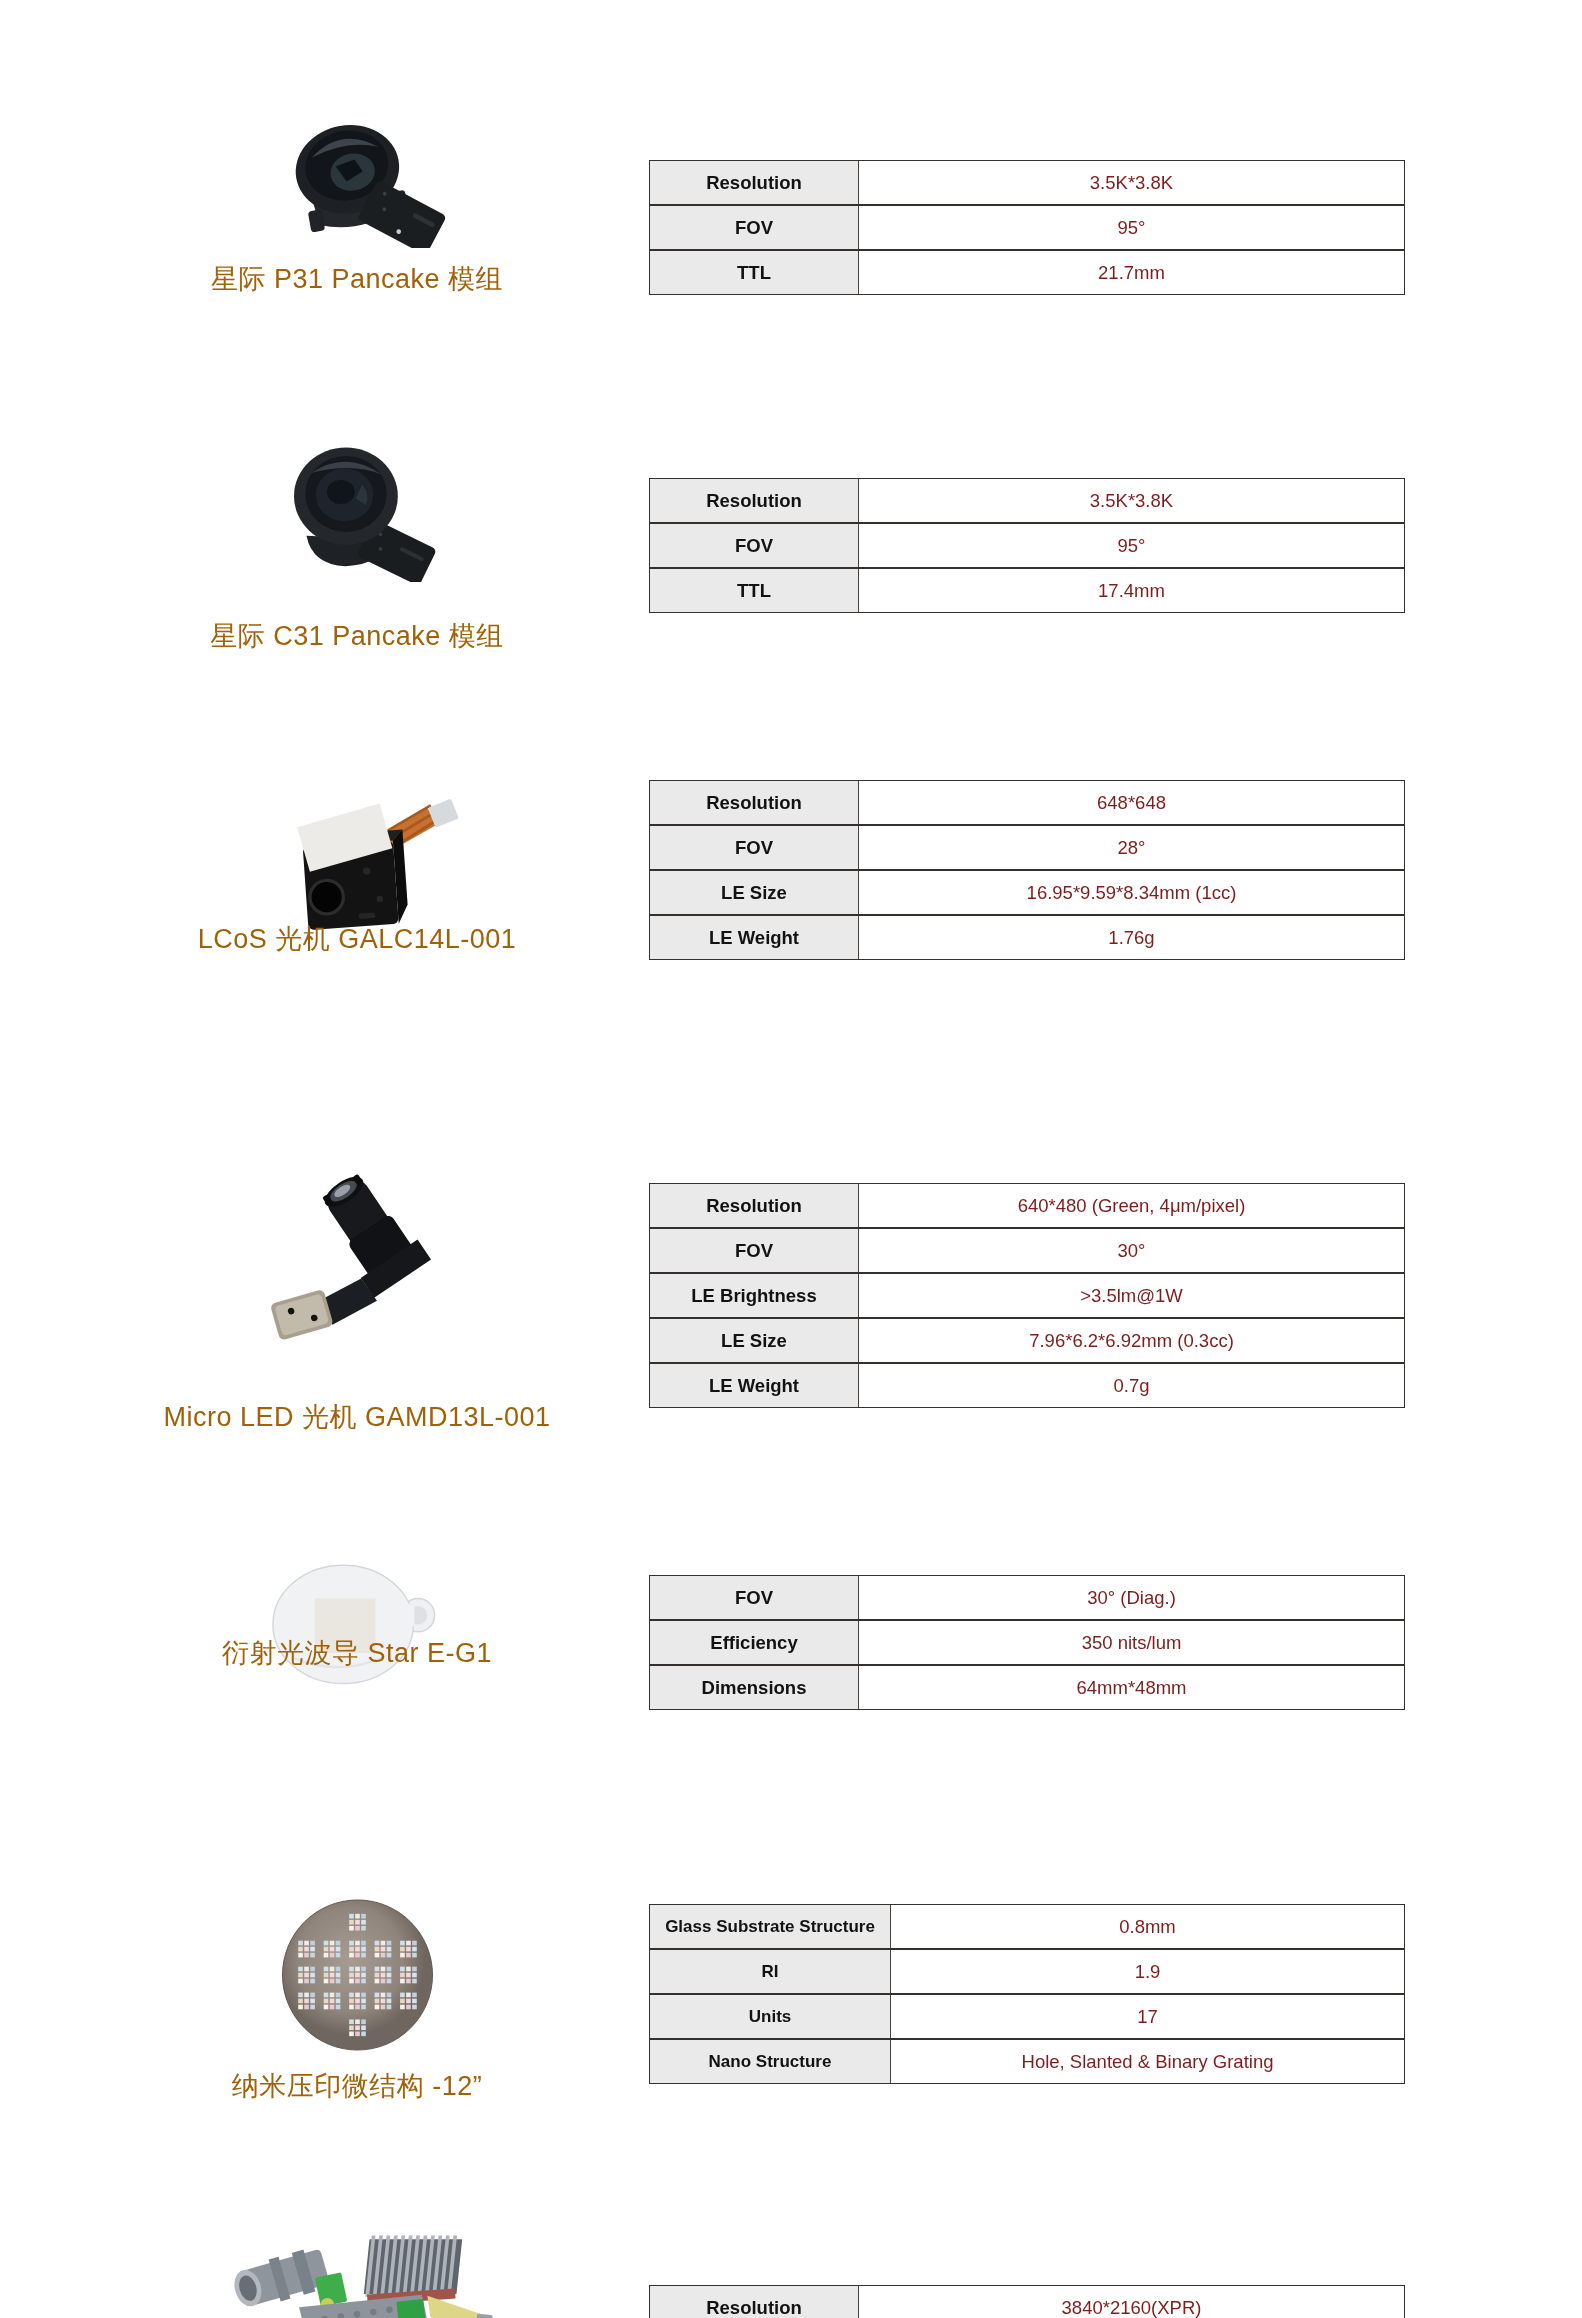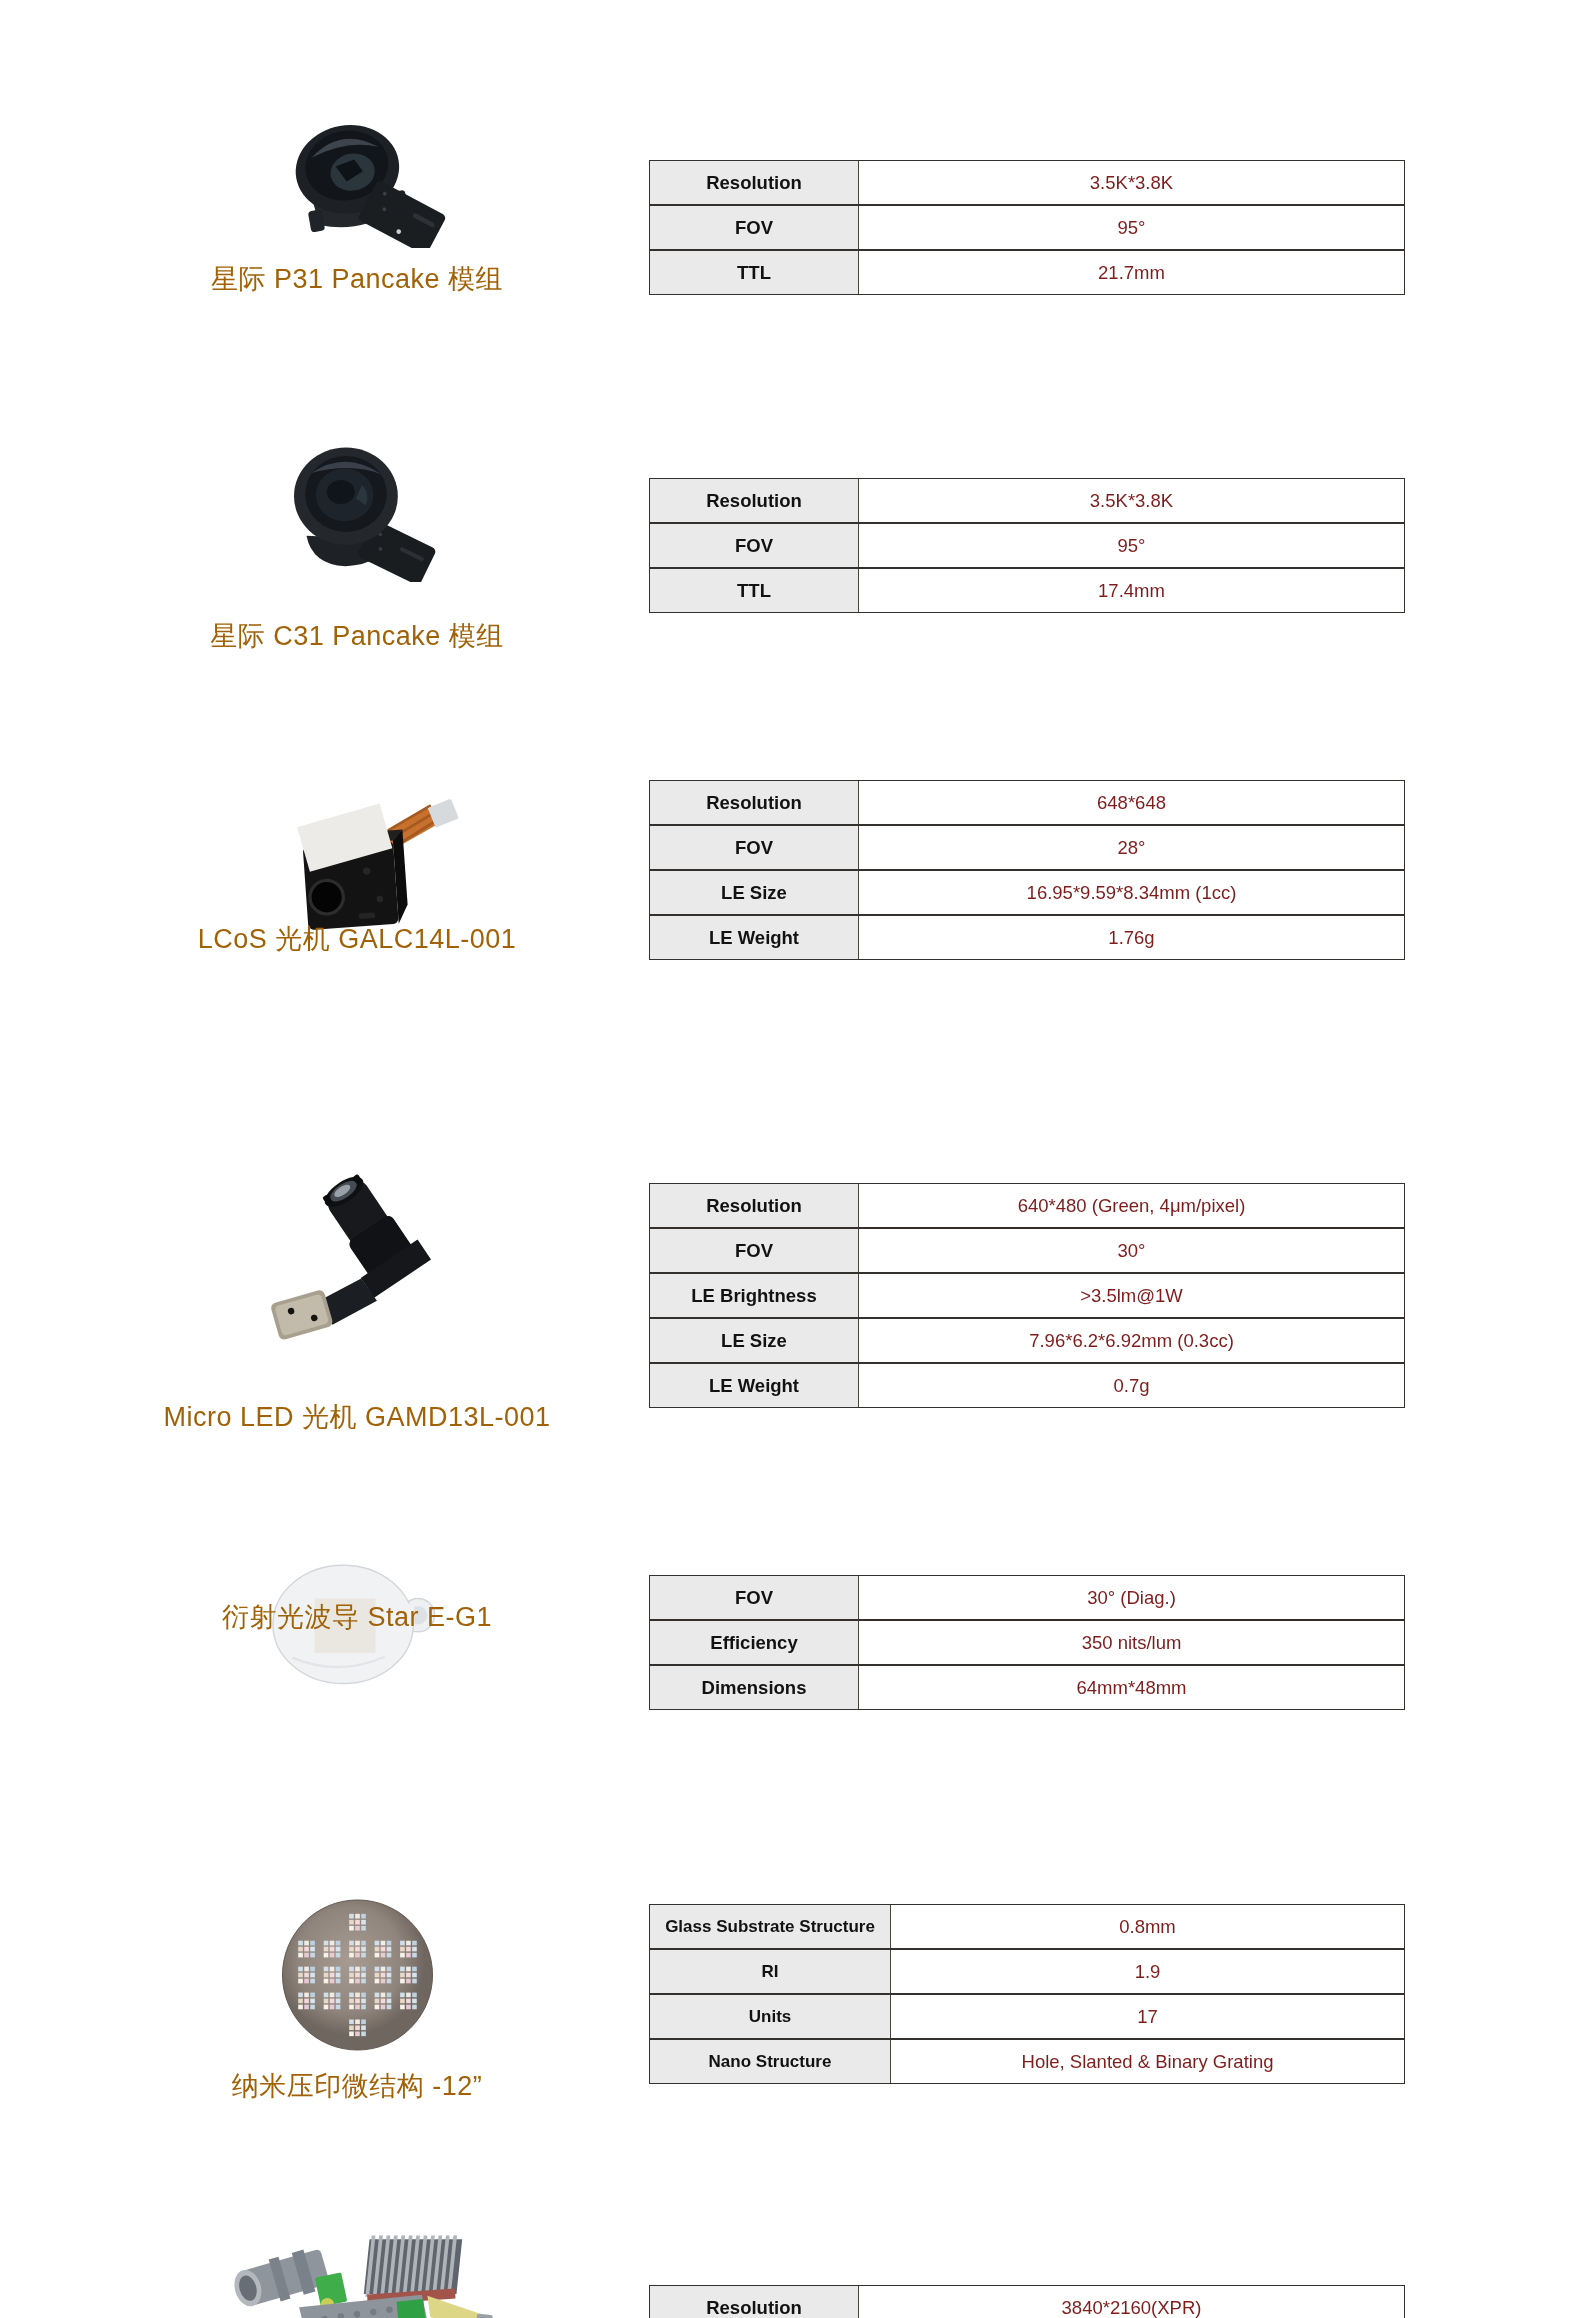--- a/index.html
+++ b/index.html
@@ -233,21 +233,21 @@
   <div class="imgbox" style="left:255px;top:1556px;width:204px;height:134px;">
     <svg viewBox="0 0 440 290">
       <circle cx="352" cy="128" r="36" fill="#eef0f2" stroke="#d3d6da" stroke-width="3"></circle>
       <circle cx="352" cy="128" r="20" fill="#dde1e5"></circle>
       <ellipse cx="190" cy="148" rx="152" ry="128" fill="#f1f2f4" stroke="#d3d6da" stroke-width="3"></ellipse>
       <path d="M300 95 Q330 100 344 108 L344 150 Q322 160 302 196 Z" fill="#f1f2f4"></path>
       <rect x="128" y="92" width="132" height="118" fill="#eae7e0"></rect>
       <path d="M80 220 Q180 262 280 218" stroke="#e2e4e7" stroke-width="5" fill="none"></path>
     </svg>
   </div>
-  <div class="title" style="top:1598px;">
+  <div class="title" style="top:1634px;">
     <div>衍射光波导 Star E-G1</div>
     <div></div>
   </div>
   <div class="spec" style="top:1575px;">
     <div class="row">
       <div class="cell label">FOV</div>
       <div class="cell value">30° (Diag.)</div>
     </div>
     <div class="row">
       <div class="cell label">Efficiency</div>

